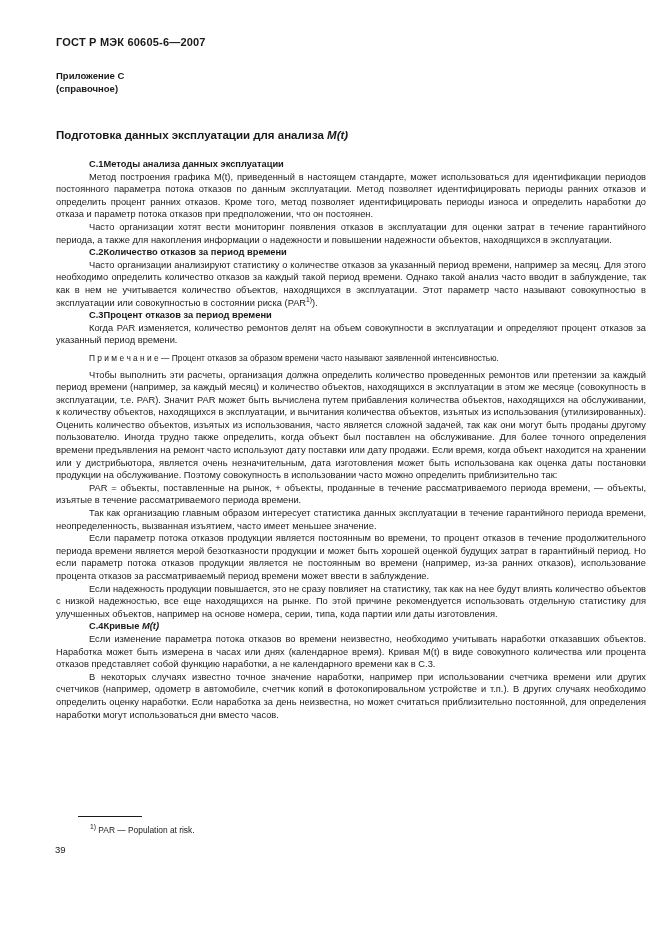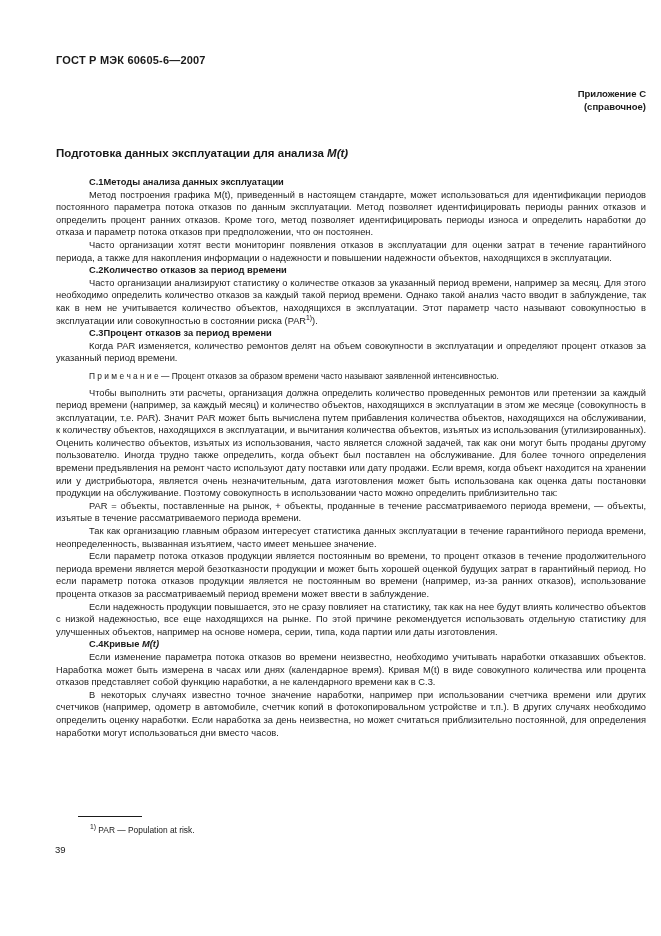--- a/index.html
+++ b/index.html
@@ -9,30 +9,30 @@
   }
   .page {
     position: relative;
     width: 661px;
     height: 936px;
     background: #ffffff;
     overflow: hidden;
     font-family: "Liberation Sans", sans-serif;
     color: #1a1a1a;
     box-sizing: border-box;
-    padding: 54px 15px 0 56px;
+    padding: 36px 15px 0 56px;
   }
   .doc-header {
     font-size: 11px;
     font-weight: bold;
     letter-spacing: 0.2px;
   }
   .appendix-block {
     margin-top: 21px;
-    text-align: right;
+    text-align: left;
     font-size: 9.5px;
     font-weight: bold;
     line-height: 13px;
   }
   .doc-title {
     margin: 34px 0 0 0;
     font-size: 11.5px;
     font-weight: bold;
   }
   .math { font-style: italic; }

